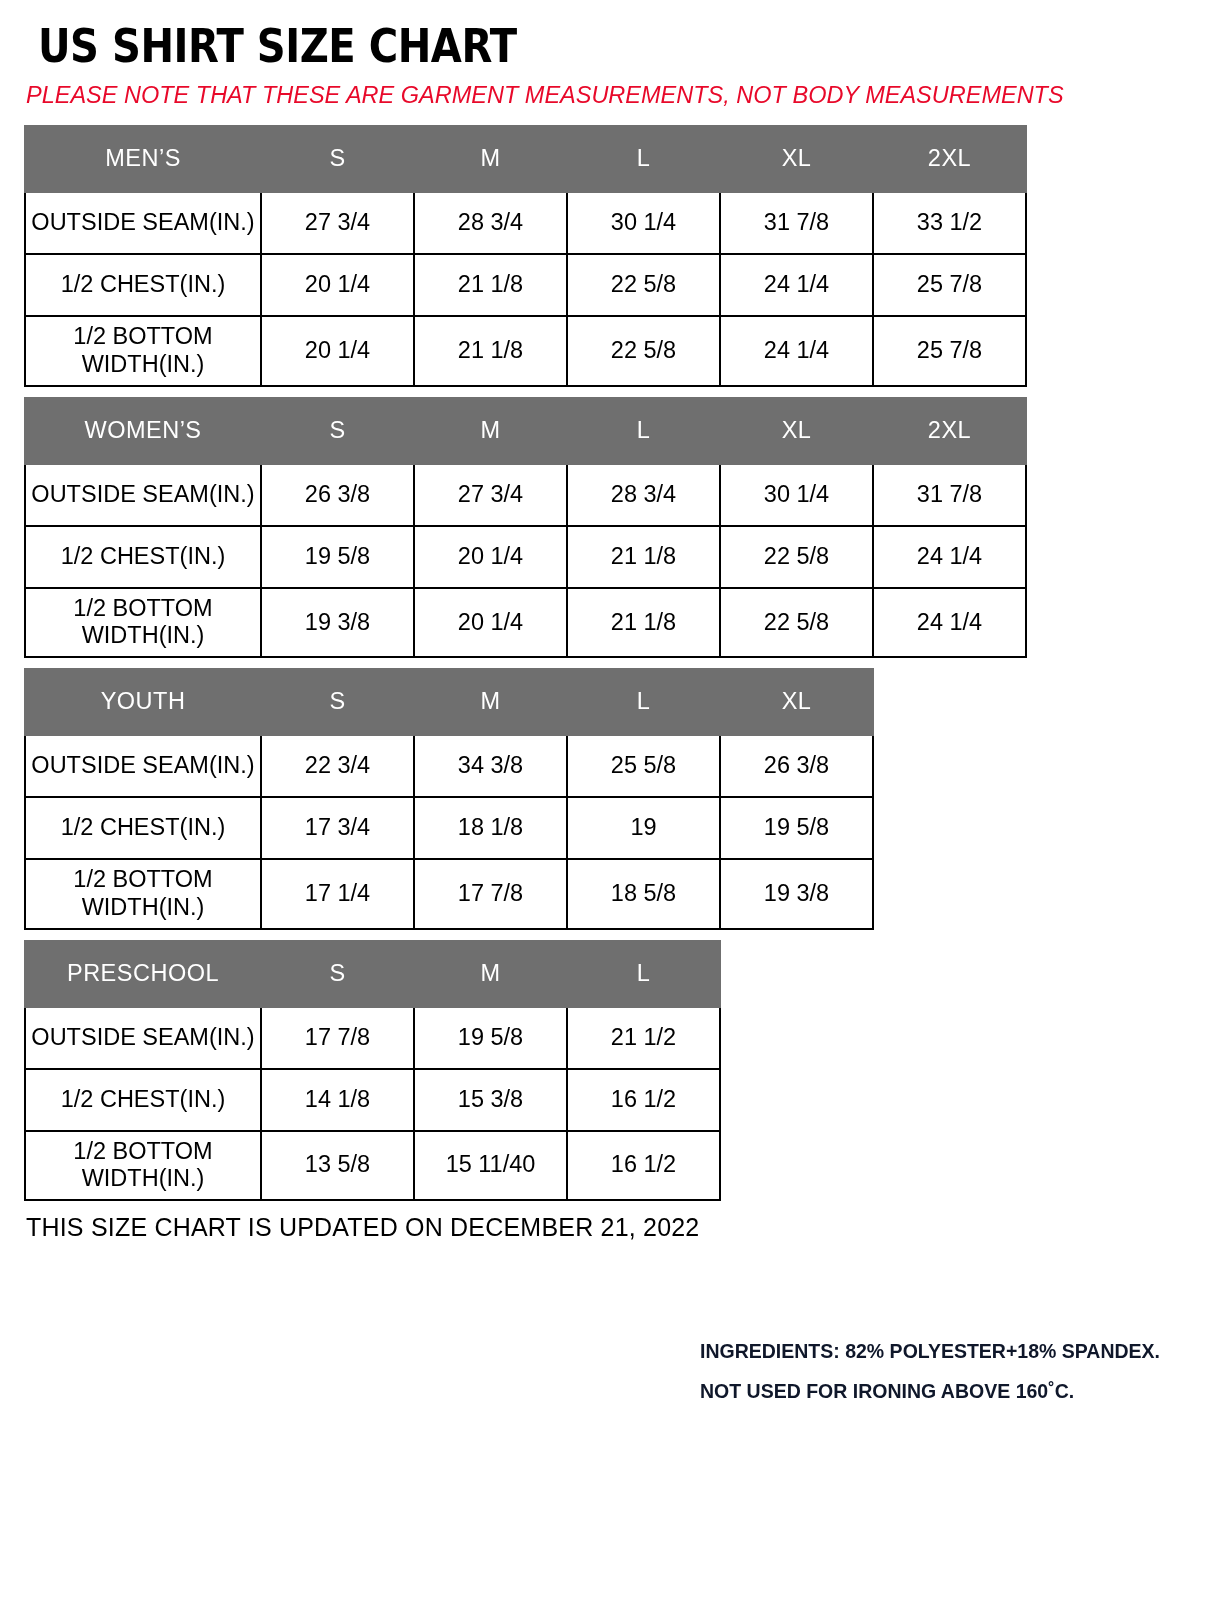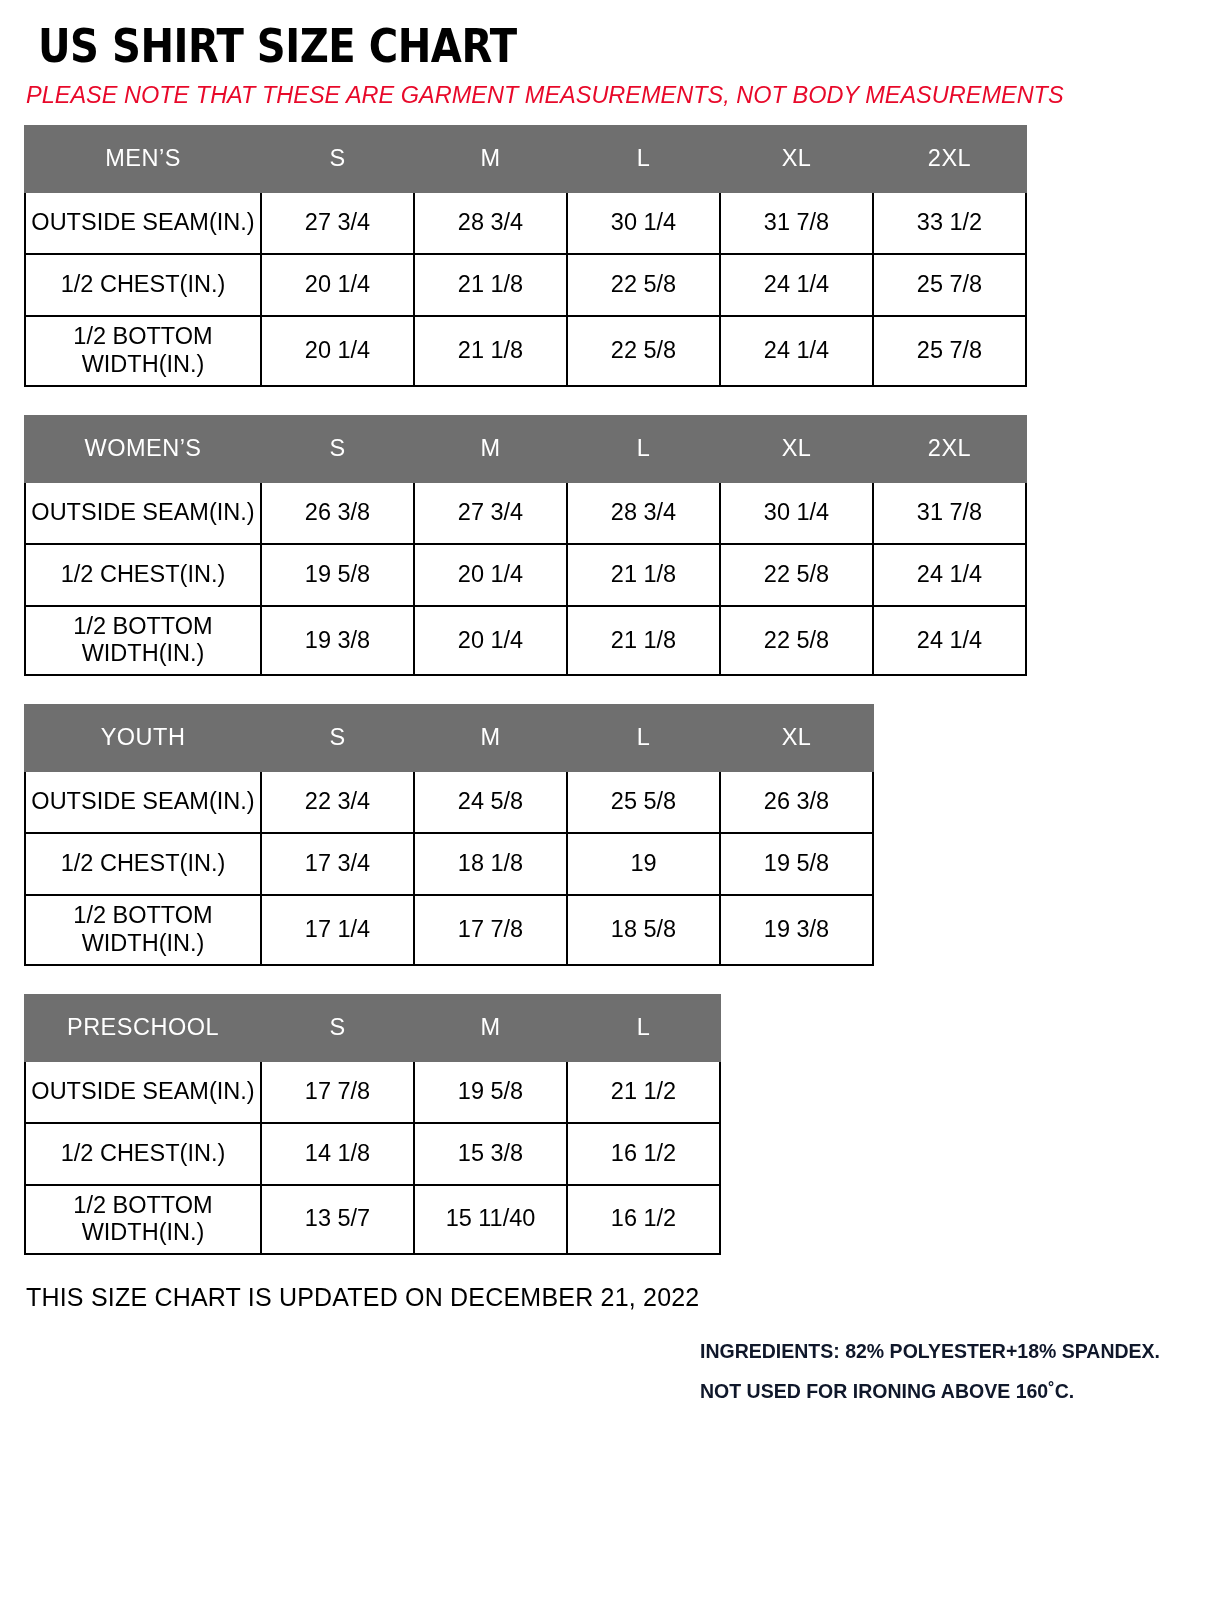--- a/index.html
+++ b/index.html
@@ -35,21 +35,21 @@
     color: #e8092a;
     font-size: 23.5px;
     line-height: 1.32;
     margin: 0 0 14px 2px;
     max-width: 1090px;
     font-style: italic;
   }
   table.sizechart {
     border-collapse: collapse;
     table-layout: fixed;
-    margin-bottom: 28px;
+    margin-bottom: 10px;
     padding-left: 23px;
   }
   table.sizechart td, table.sizechart th {
     border: 2px solid #000000;
     text-align: center;
     vertical-align: middle;
     font-size: 23.5px;
     font-weight: normal;
     padding: 6px 2px;
     line-height: 1.18;
@@ -180,21 +180,21 @@
           <td class="c-val">S</td>
           <td class="c-val">M</td>
           <td class="c-val">L</td>
           <td class="c-val">XL</td>
         </tr>
       </thead>
       <tbody>
         <tr>
           <td class="c-label rowlabel">OUTSIDE SEAM(IN.)</td>
           <td class="c-val">22 3/4</td>
-          <td class="c-val">24 5/8</td>
+          <td class="c-val">34 3/8</td>
           <td class="c-val">25 5/8</td>
           <td class="c-val">26 3/8</td>
         </tr>
         <tr>
           <td class="c-label rowlabel">1/2 CHEST(IN.)</td>
           <td class="c-val">17 3/4</td>
           <td class="c-val">18 1/8</td>
           <td class="c-val">19</td>
           <td class="c-val">19 5/8</td>
         </tr>
@@ -225,21 +225,21 @@
           <td class="c-val">21 1/2</td>
         </tr>
         <tr>
           <td class="c-label rowlabel">1/2 CHEST(IN.)</td>
           <td class="c-val">14 1/8</td>
           <td class="c-val">15 3/8</td>
           <td class="c-val">16 1/2</td>
         </tr>
         <tr>
           <td class="c-label rowlabel">1/2 BOTTOM WIDTH(IN.)</td>
-          <td class="c-val">13 5/7</td>
+          <td class="c-val">13 5/8</td>
           <td class="c-val">15 11/40</td>
           <td class="c-val">16 1/2</td>
         </tr>
       </tbody>
     </table>
 
   </div>
 
   <div class="footer-note">THIS SIZE CHART IS UPDATED ON DECEMBER 21, 2022</div>
 </div>

